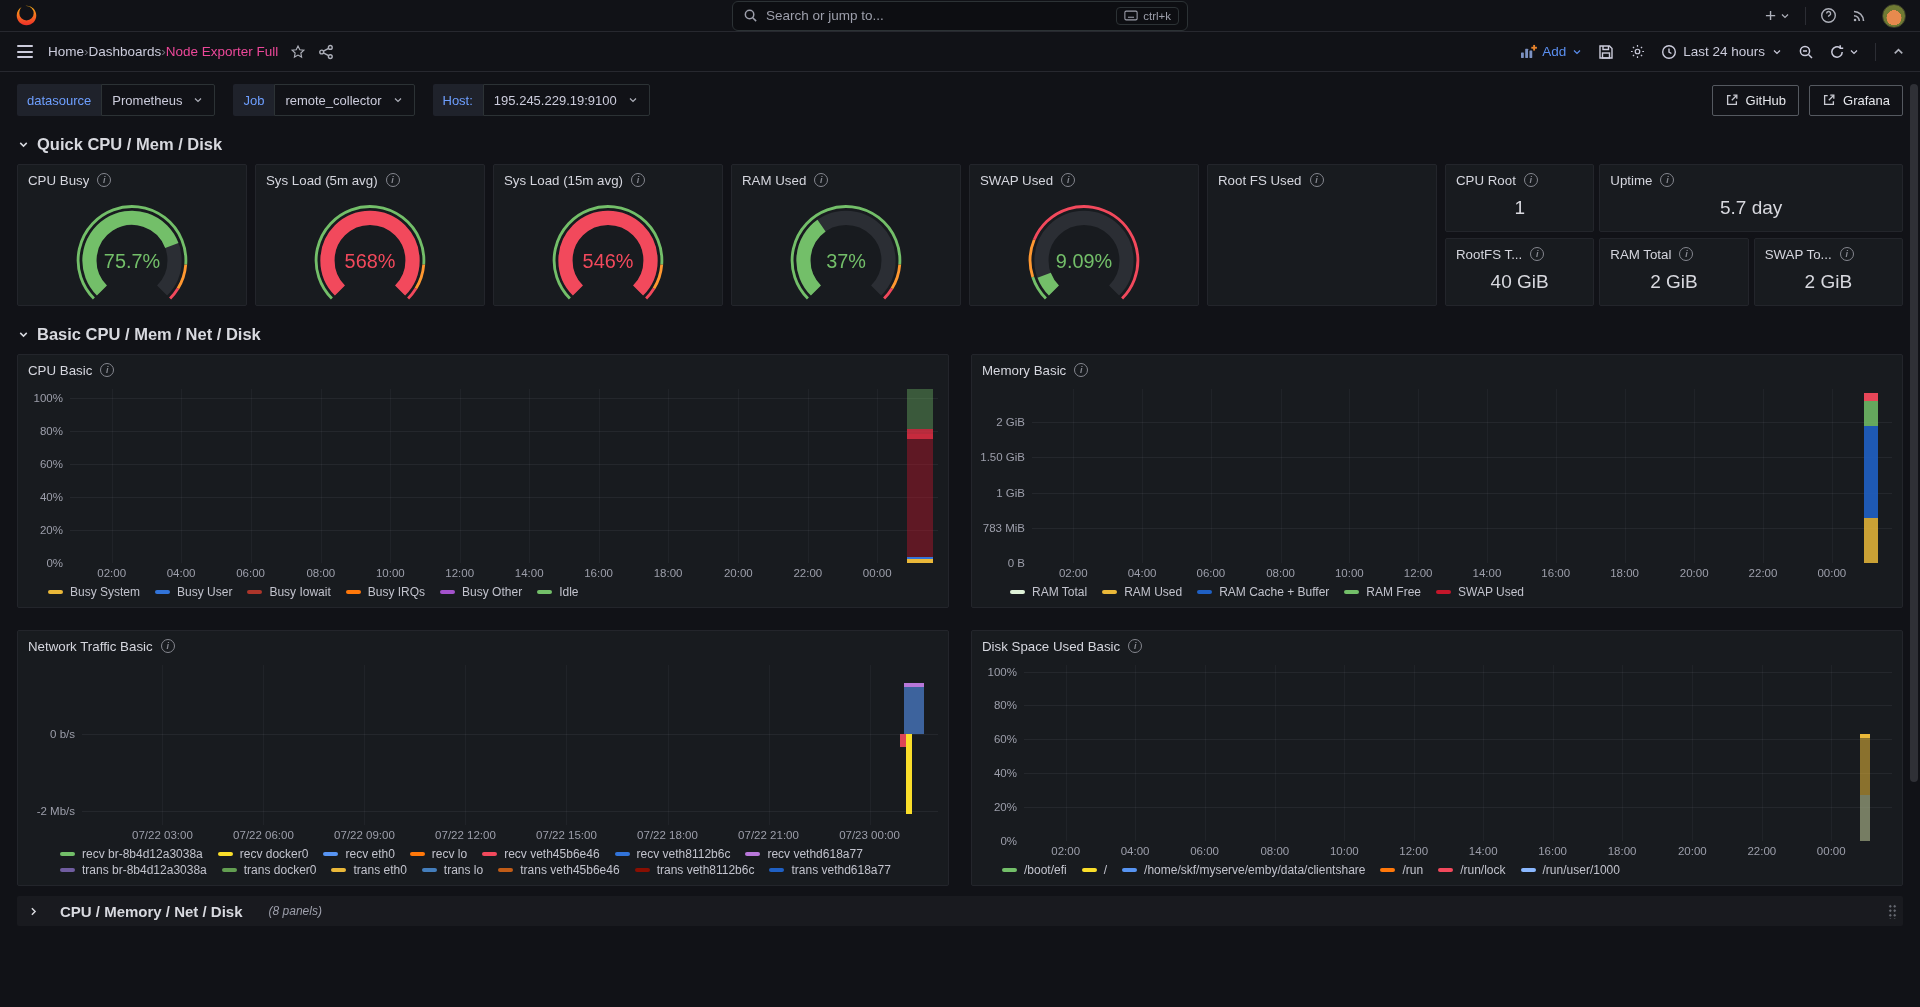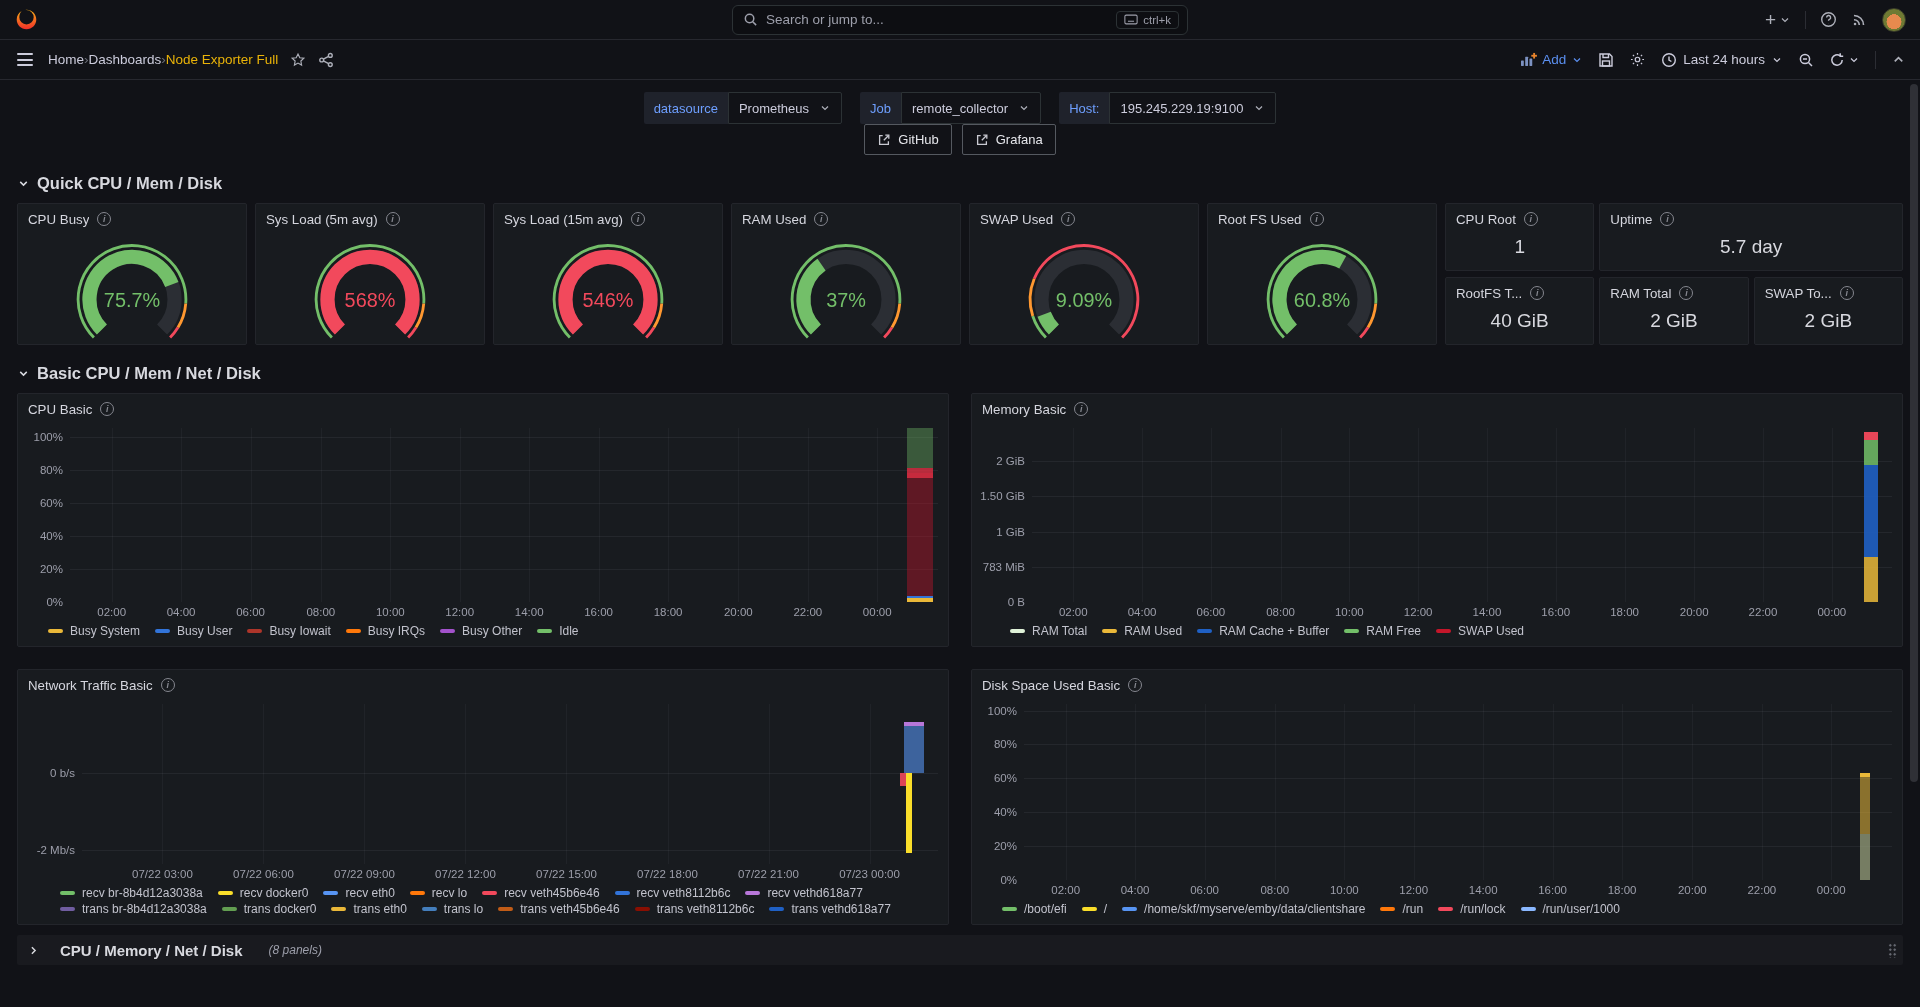--- a/index.html
+++ b/index.html
@@ -1,21 +1,21 @@
 <!DOCTYPE html>
 <html><head>
 <meta charset="utf-8">
 <style>
   * { margin:0; padding:0; box-sizing:border-box; }
   html,body { width:1920px; height:1007px; background:#111217; overflow:hidden;
               font-family:"Liberation Sans", sans-serif; color:#ccccdc; }
   .app { position:relative; width:1920px; height:1007px; }
 
   
-  .topnav { height:40px; display:flex; align-items:center; padding:0 14px;
+  .topnav { height:32px; display:flex; align-items:center; padding:0 14px;
             border-bottom:1px solid rgba(204,204,220,0.12); }
   .nav-left { display:flex; align-items:center; width:330px; }
   .search-wrap { flex:1; display:flex; justify-content:center; }
   .search-box { width:456px; height:30px; background:#0d0e12; border:1px solid #2c3235;
                 border-radius:6px; display:flex; align-items:center; gap:8px; padding:0 8px 0 10px;
                 color:#9d9fab; font-size:13.5px; cursor:pointer; }
   .search-box .grow { flex:1; text-align:left; }
   .kbd { display:flex; align-items:center; gap:5px; border:1px solid #2c3235; border-radius:4px;
          padding:2px 7px; font-size:11.5px; color:#9d9fab; }
   .nav-right { width:330px; display:flex; align-items:center; justify-content:flex-end; gap:14px; }
@@ -27,29 +27,29 @@
             border:1px solid #3a3d2a; }
 
   
   .toolbar { height:40px; display:flex; align-items:center; padding:0 14px;
              border-bottom:1px solid rgba(204,204,220,0.12); font-size:13.5px; }
   .tb-left { display:flex; align-items:center; gap:12px; flex:1; }
   .hamburger { display:flex; flex-direction:column; gap:3.5px; cursor:pointer; padding:3px; }
   .hamburger span { width:16px; height:2px; background:#ccccdc; border-radius:1px; }
   .breadcrumb { display:flex; align-items:center; gap:0;justify-content:space-between; }
   .bc-item { color:#ccccdc; cursor:pointer; }
-  .bc-item.dim { color:#eab308; }
+  .bc-item.dim { color:#ec4899; }
   .bc-sep { color:#6c6f78; }
   .tb-right { display:flex; align-items:center; gap:15px; }
   .add-btn { display:flex; align-items:center; gap:5px; color:#5b8ff0; font-weight:500; cursor:pointer; }
   .tb-item { display:flex; align-items:center; gap:6px; color:#ccccdc; cursor:pointer; }
 
   
   .content { padding:12px 17px 0 17px; position:relative; }
-  .vars-row { display:flex; align-items:center;flex-direction:column; }
+  .vars-row { display:flex; align-items:center; }
   .vars-left { display:flex; align-items:center; gap:18px; flex:1; }
   .var-group { display:flex; height:32px; cursor:pointer; }
   .var-label { background:#1f222b; color:#6e9fff; font-size:13px; font-weight:500;
                display:flex; align-items:center; padding:0 10px; border-radius:2px 0 0 2px; }
   .var-value { background:#111217; border:1px solid #2c3235; color:#ccccdc; font-size:13px;
                display:flex; align-items:center; gap:10px; padding:0 10px; border-radius:0 2px 2px 0; }
   .hdr-links { display:flex; gap:10px; }
   .link-btn { display:flex; align-items:center; gap:7px; height:31px; padding:0 12px;
               border:1px solid #555960; border-radius:2px; font-size:13px; color:#e6e7ec;
               background:transparent; cursor:pointer; }
@@ -414,30 +414,20 @@
                 <path d="M 27.34 44.19 A 57 57 0 1 1 120.31 106.31" stroke="#f2495c" stroke-width="3" fill="none"></path>
        <text x="80" y="74" text-anchor="middle" font-size="21" font-weight="500" fill="#73bf69">9.09%</text>
      </svg>
             </div>
           </div>
           <div class="panel">
             <div class="panel-header">
               <span class="panel-title">Root FS Used</span>
               <span class="info-i">i</span>
             </div>
-            <div class="gauge-body">
-              <svg width="160" height="104" viewBox="0 0 160 110">
-       <path d="M 48.18 97.82 A 45 45 0 1 1 111.82 97.82" stroke="#2b2e34" stroke-width="15" fill="none"></path>
-       <path d="M 48.18 97.82 A 45 45 0 0 1 101.93 26.70" stroke="#73bf69" stroke-width="15" fill="none"></path>
-       <path d="M 39.69 106.31 A 57 57 0 1 1 136.82 70.47" stroke="#73bf69" stroke-width="3" fill="none"></path>
-                <path d="M 136.82 70.47 A 57 57 0 0 1 128.60 95.78" stroke="#ff9830" stroke-width="3" fill="none"></path>
-                <path d="M 128.60 95.78 A 57 57 0 0 1 120.31 106.31" stroke="#f2495c" stroke-width="3" fill="none"></path>
-       <text x="80" y="74" text-anchor="middle" font-size="21" font-weight="500" fill="#73bf69">60.8%</text>
-     </svg>
-            </div>
           </div>
         </div>
       <div class="stats-grid" id="stats">
           <div class="panel">
             <div class="panel-header">
               <span class="panel-title">CPU Root</span>
               <span class="info-i">i</span>
             </div>
             <div class="stat-value">1</div>
           </div>

